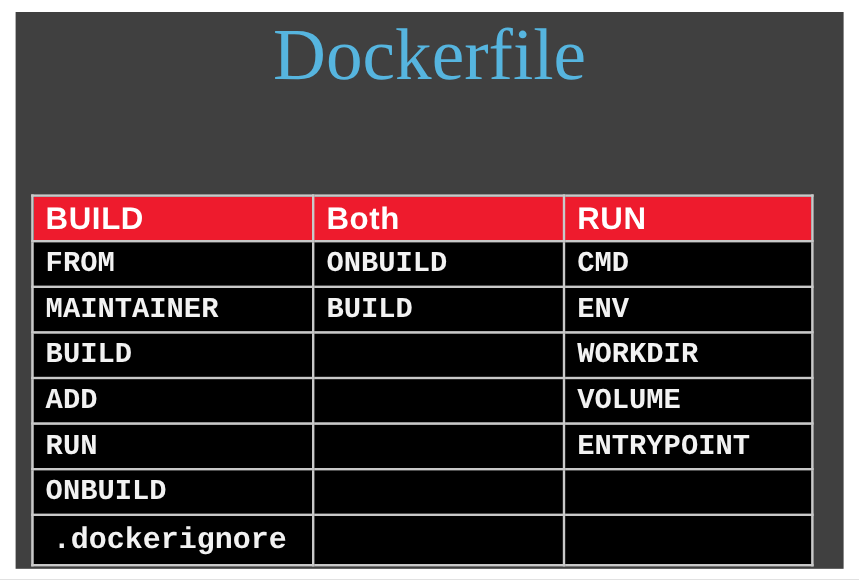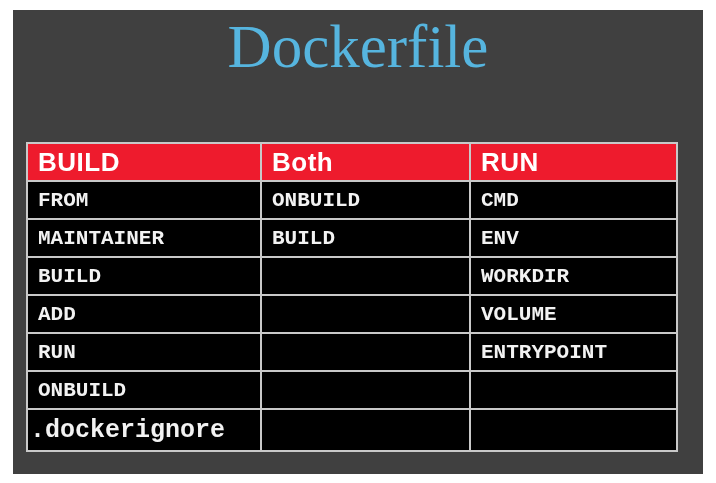--- a/index.html
+++ b/index.html
@@ -28,21 +28,21 @@
     font-family: "Liberation Serif", serif;
     font-weight: 400;
     font-size: 61px;
     line-height: 1.15;
     color: #56B5DF;
     letter-spacing: 0px;
   }
   table.cmds {
     position: absolute;
     left: 13px;
-    top: 132px;
+    top: 152px;
     width: 650px;
     border-collapse: collapse;
     table-layout: fixed;
     border-radius: 32px;
   }
   table.cmds th, table.cmds td {
     border: 2px solid #c9c9c9;
     padding: 0 0 0 10px;
     text-align: left;
     vertical-align: middle;
@@ -60,28 +60,28 @@
     font-weight: 700;
     font-size: 26px;
     letter-spacing: 0.5px;
   }
   table.cmds td {
     height: 36px;
     background: #000000;
     color: #f2f2f2;
     font-family: "Liberation Mono", monospace;
     font-weight: 700;
-    font-size: 21px;
+    font-size: 24px;
   }
   table.cmds tr.last td {
     height: 40px;
   }
   table.cmds tr.last td.big {
     font-size: 25px;
-    padding-left: 2px;
+    padding-left: 16px;
   }
 </style>
 </head>
 <body>
 
 <div class="slide">
   <div class="title">Dockerfile</div>
 
   <table class="cmds">
     <colgroup>

